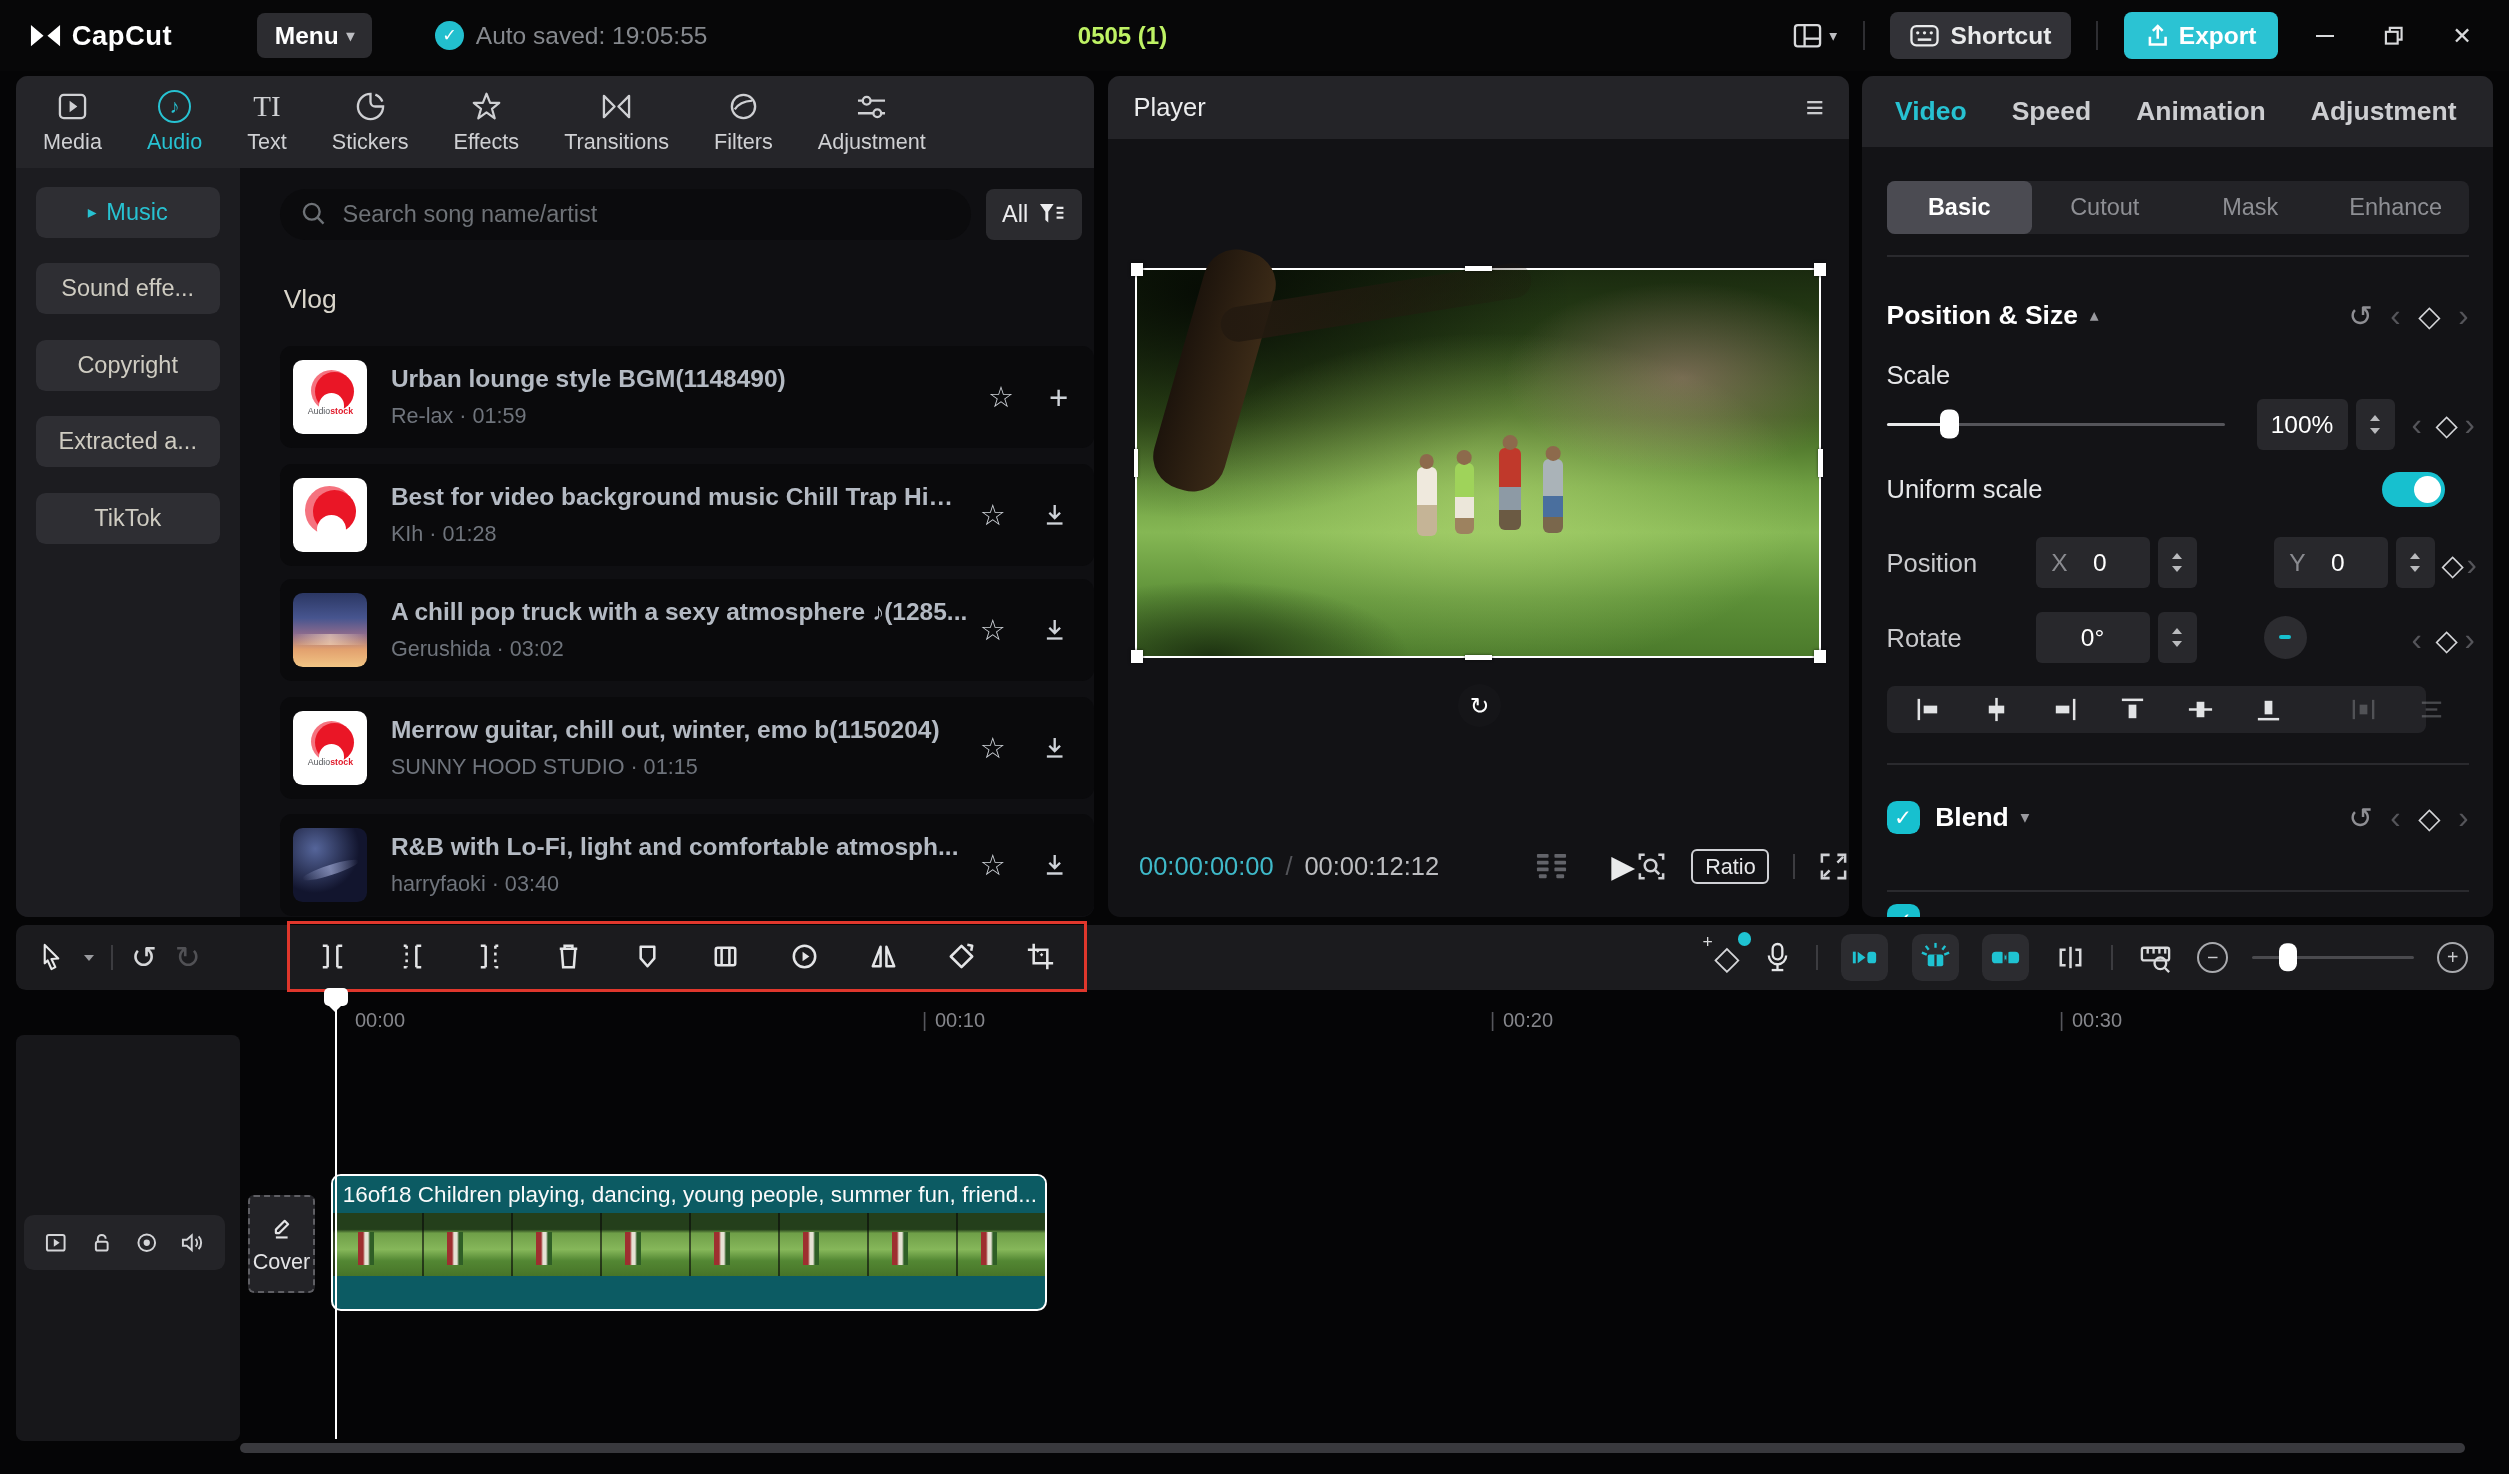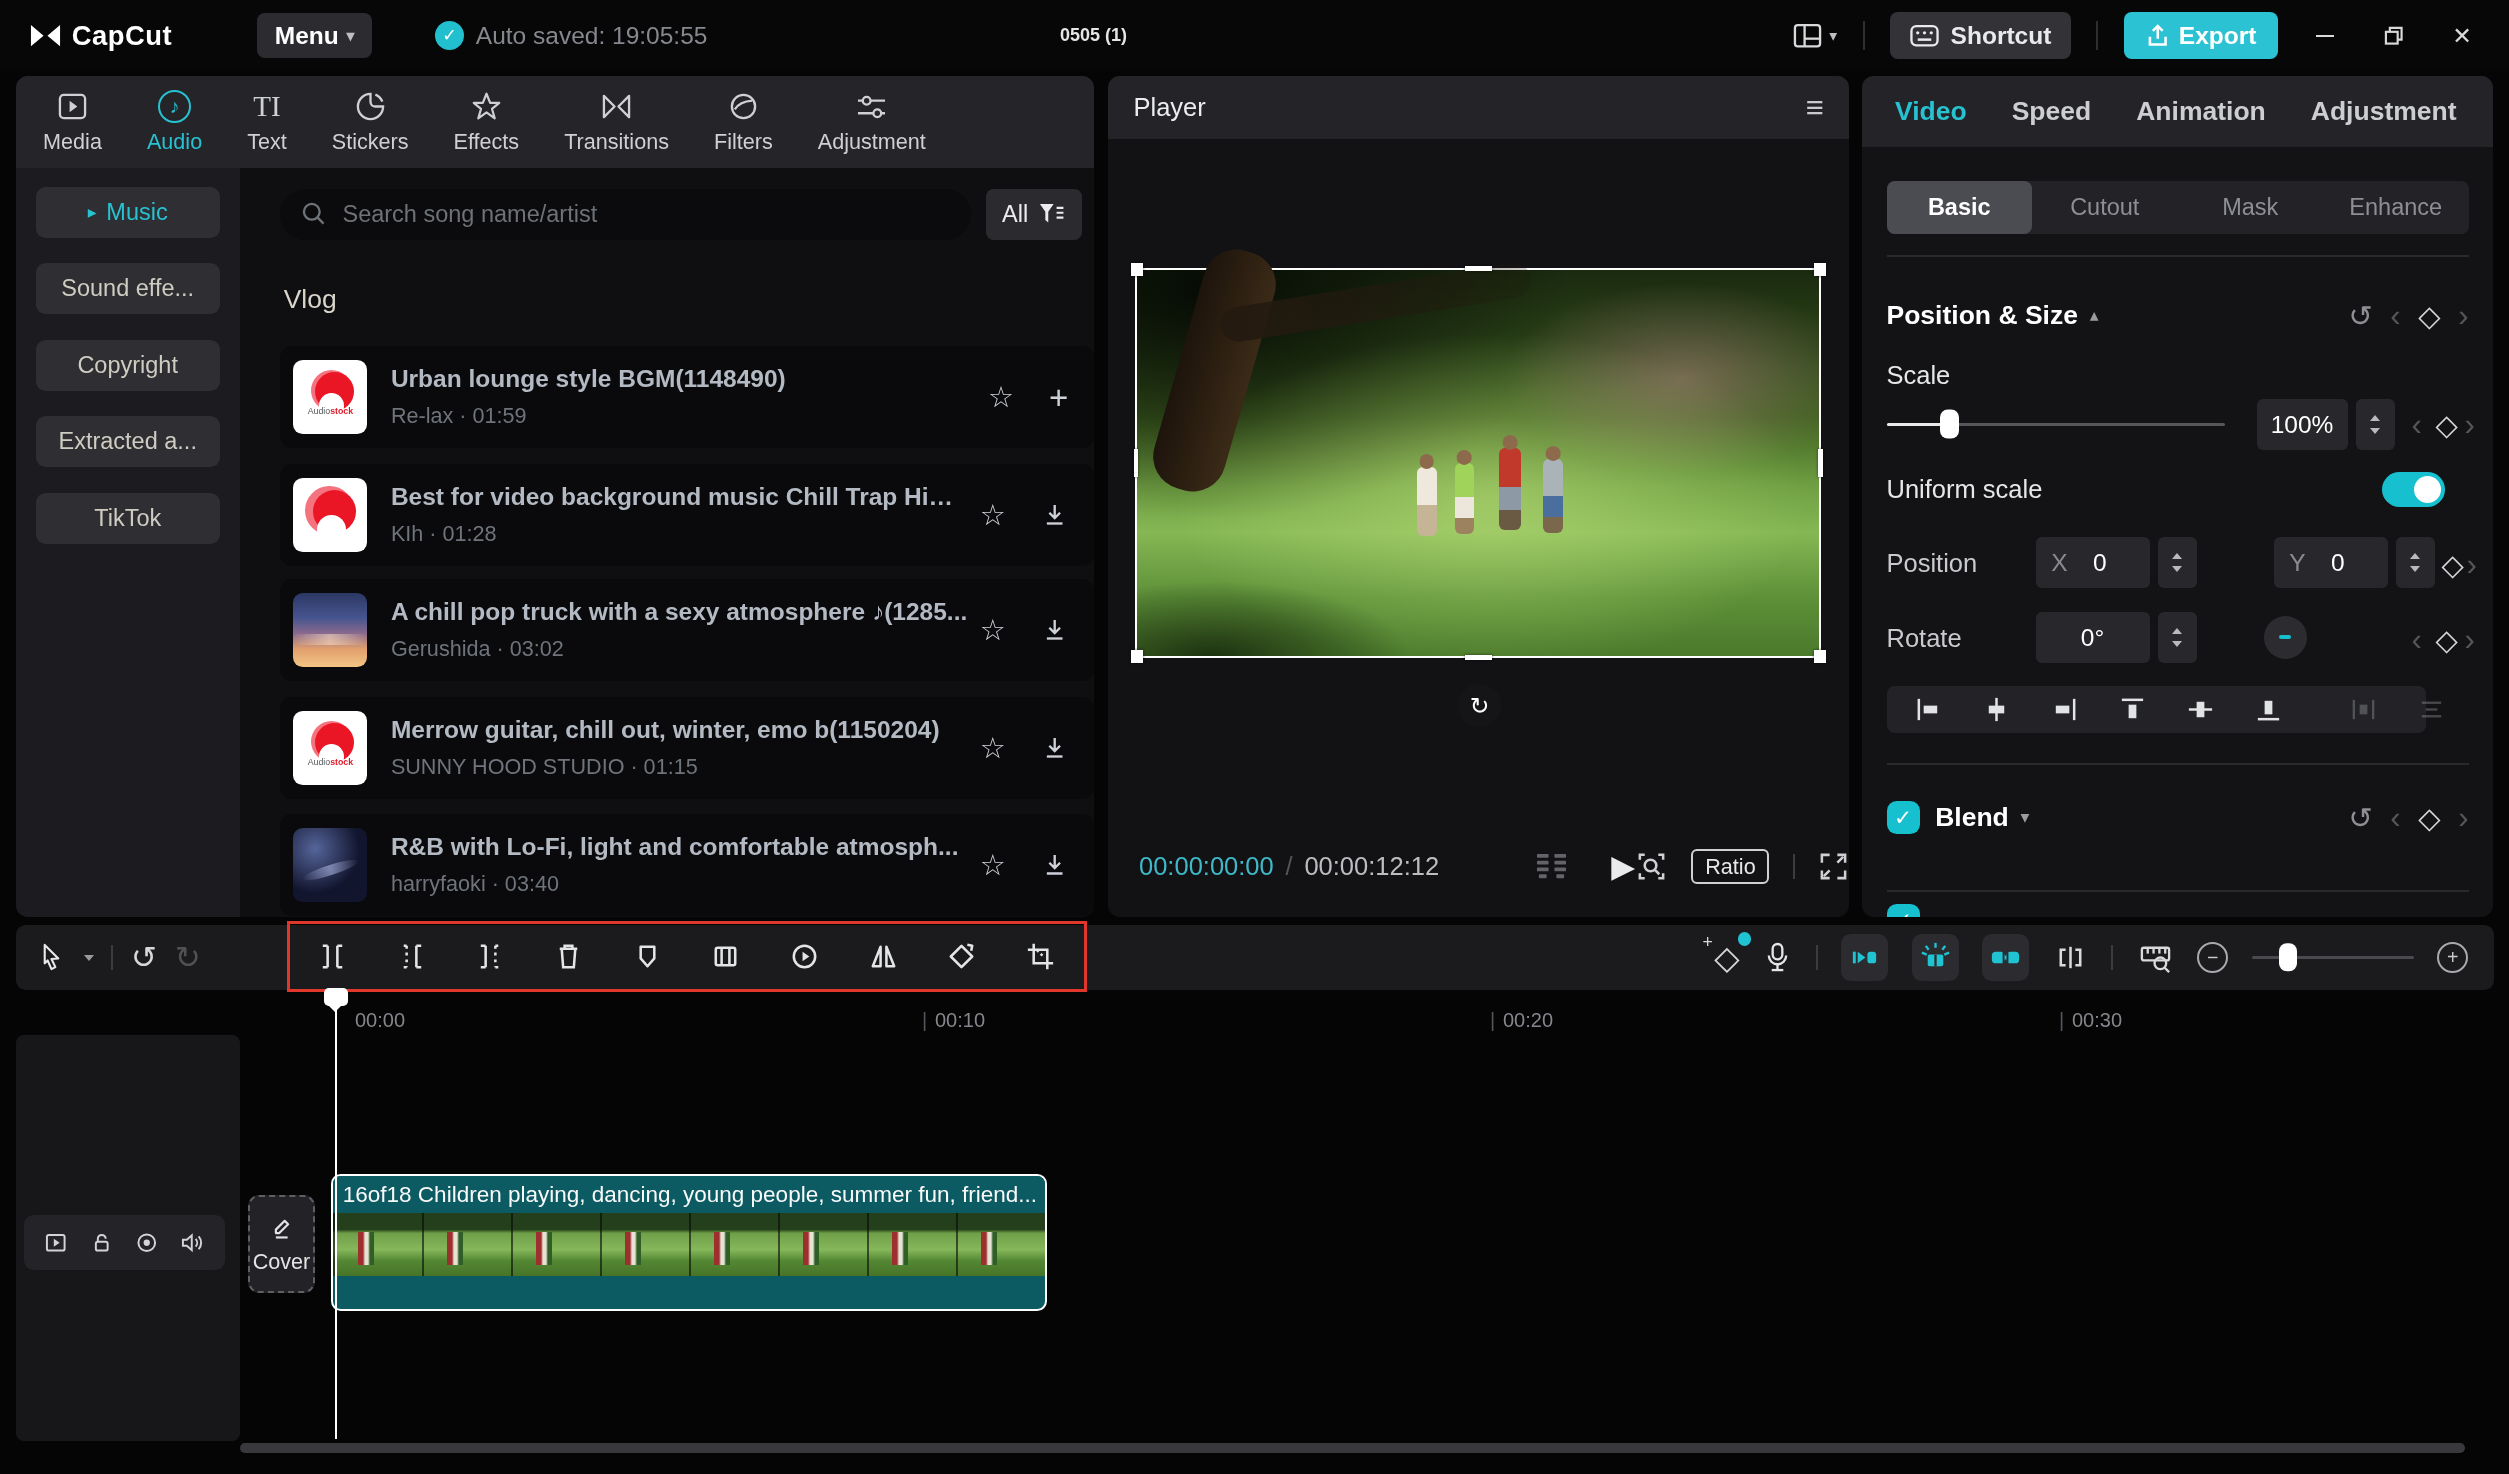--- a/index.html
+++ b/index.html
@@ -7,21 +7,21 @@
   .app{position:relative;width:2509px;height:1474px;background:#050506;overflow:hidden;color:#e8e9ea;-webkit-user-select:none;user-select:none;}
   .abs{position:absolute;}
   svg{display:block;}
   
   .titlebar{position:absolute;left:0;top:0;width:2509px;height:71px;display:flex;align-items:center;background:#070708;}
   .logo{display:flex;align-items:center;gap:9.8px;margin-left:29px;}
   .logo-text{font-size:27.4px;font-weight:700;color:#fff;letter-spacing:0.5px;}
   .menu-btn{margin-left:85px;display:flex;align-items:center;gap:7.8px;background:#2c2c30;border-radius:7.8px;height:45px;padding:0 17.6px;font-size:24.5px;font-weight:700;color:#fff;}
   .autosave{display:flex;align-items:center;gap:11.8px;margin-left:63px;color:#85888d;font-size:24.5px;}
   .save-dot{width:29px;height:29px;border-radius:50%;background:#22bfce;color:#fff;font-size:17.6px;display:flex;align-items:center;justify-content:center;}
-  .proj-title{position:absolute;left:971px;top:0;width:245px;height:71px;display:flex;align-items:center;justify-content:center;font-size:18px;font-weight:700;color:#e5e5e5;}
+  .proj-title{position:absolute;left:1000px;top:0;width:245px;height:71px;display:flex;align-items:center;justify-content:center;font-size:24px;font-weight:700;color:#bef264;}
   .tb-right{position:absolute;right:0;top:0;height:71px;display:flex;align-items:center;gap:25.5px;padding-right:25.5px;}
   .tb-sep{width:2px;height:29px;background:#2e2e32;}
   .shortcut-btn{display:flex;align-items:center;gap:11.8px;background:#323237;border-radius:7.8px;height:47px;padding:0 19.6px;font-size:24.5px;font-weight:700;color:#e9eaeb;}
   .export-btn{display:flex;align-items:center;gap:9.8px;background:#2bc3d3;border-radius:7.8px;height:47px;padding:0 21.6px;font-size:24.5px;font-weight:700;color:#fff;}
   .win-btn{width:43px;height:43px;display:flex;align-items:center;justify-content:center;color:#d8d9db;font-size:23.5px;}
   .min-bar{width:17.6px;height:2px;background:#d8d9db;}
   .caret{font-size:15.7px;color:#bdbec2;}
   
   .left-panel{position:absolute;left:15.7px;top:76px;width:1078px;height:841px;border-radius:11.8px;overflow:hidden;background:#0f0f12;}
   .nav-tabs{height:92px;background:#252529;display:flex;align-items:center;gap:45px;padding-left:27.4px;}
@@ -130,21 +130,21 @@
   .kf-add{position:relative;}
   .kf-add .plus{position:absolute;left:-11.8px;top:-5.9px;font-size:17.6px;color:#d8d9db;}
   .kf-add .dot{position:absolute;right:-11.8px;top:-5.9px;width:13.7px;height:13.7px;border-radius:50%;background:#1fc3d2;}
   .circ{width:31px;height:31px;border:2.4px solid #a9aaae;border-radius:50%;display:flex;align-items:center;justify-content:center;font-size:19.6px;color:#c9cacd;}
   .zoom-slider{position:relative;width:162px;height:3.9px;background:#4a4a4e;border-radius:2px;}
   .zoom-knob{position:absolute;left:27.4px;top:50%;transform:translateY(-50%);width:17.6px;height:27.4px;background:#fff;border-radius:7.8px;}
   .ruler-label{position:absolute;top:1009px;font-size:20px;color:#85868b;display:flex;gap:7.8px;margin-left:10px;}
   .ruler-label .pipe{color:#55565b;}
   .trackhead{position:absolute;left:15.7px;top:1035px;width:224px;height:406px;background:#17171a;border-radius:7.8px;}
   .th-group{position:absolute;left:23.5px;top:1215px;width:201px;height:55px;background:#242428;border-radius:9.8px;display:flex;align-items:center;justify-content:space-evenly;}
-  .cover-btn{position:absolute;left:248px;top:1195px;width:67px;height:98px;background:#232327;border:2px dashed #5f5f64;border-radius:11px;display:flex;flex-direction:column;align-items:center;justify-content:center;gap:7.8px;color:#e4e4e6;font-size:21.6px;}
+  .cover-btn{position:absolute;left:248px;top:1195px;width:67px;height:98px;background:#232327;border:2px dashed #5f5f64;border-radius:6px;display:flex;flex-direction:column;align-items:center;justify-content:center;gap:7.8px;color:#e4e4e6;font-size:21.6px;}
   .clip{position:absolute;left:331px;top:1174px;width:716px;height:137px;border:2.9px solid #fff;border-radius:9.8px;overflow:hidden;background:#0c5b63;}
   .clip-title{height:37px;background:#0c5b63;display:flex;align-items:center;padding:0 9.8px;font-size:22.5px;color:#fafafa;white-space:nowrap;overflow:hidden;}
   .clip-strip{height:63px;
     background-image:
       repeating-linear-gradient(90deg, rgba(8,8,8,.6) 0 2px, transparent 2px 89px),
       repeating-linear-gradient(90deg, transparent 0 25.5px, #9e2f2f 25.5px 30px, #e6e2d4 32px 35px, #2f5e26 37px 41px, transparent 41px 89px),
       linear-gradient(180deg,#243f1b 0%,#243f1b 26%,#6f9f48 32%,#86b75a 58%,#538733 76%,#477428 100%);
     background-size:auto,89px 33px,auto;
     background-repeat:repeat,repeat-x,no-repeat;
     background-position:0 0,0 64%,0 0;}

